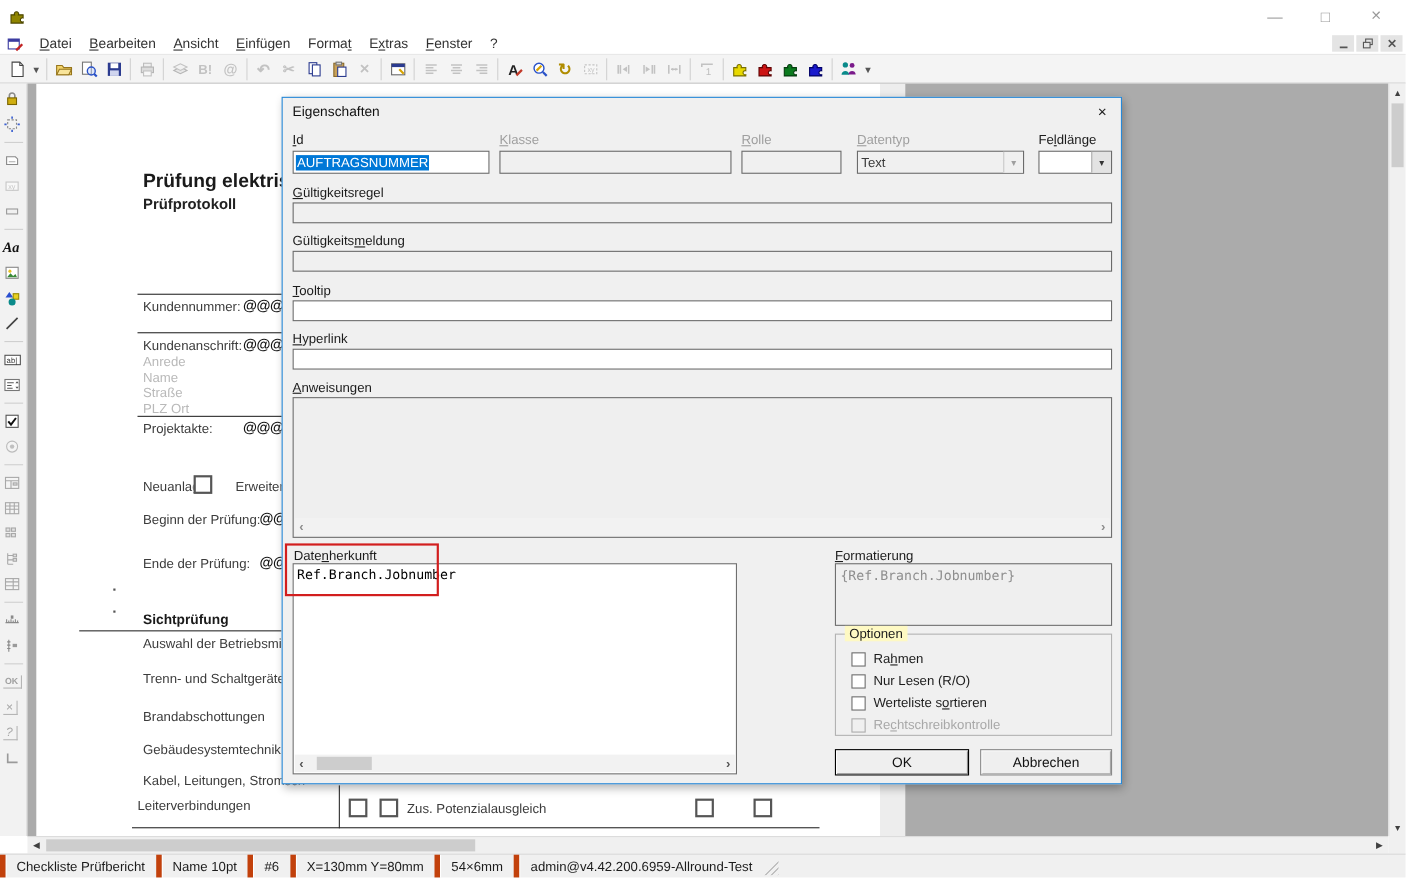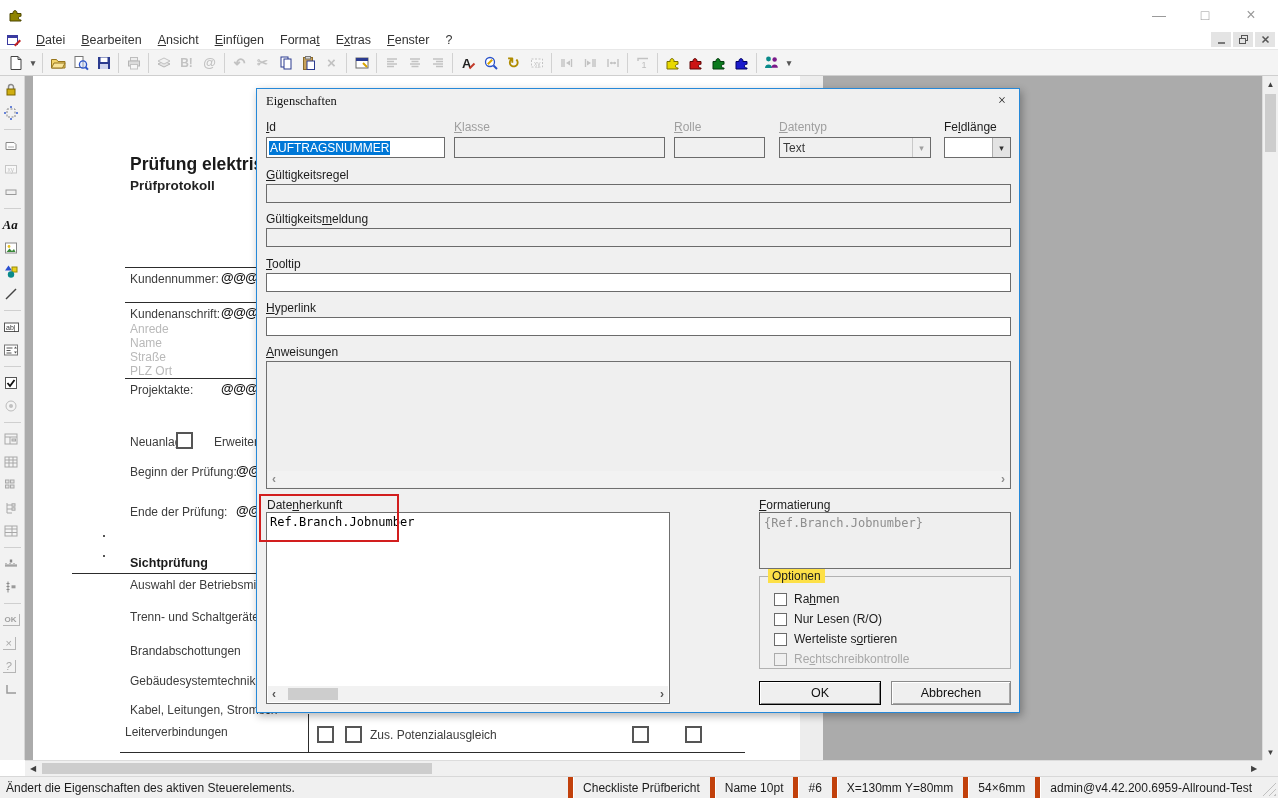--- a/index.html
+++ b/index.html
@@ -46,39 +46,39 @@
   .sthumb{position:absolute;background:#cdcdcd;}
   
   #statusbar{position:absolute;left:0;top:776px;width:1278px;height:22px;background:#f0f0f0;border-top:1px solid #d8d8d8;display:flex;align-items:stretch;font-size:12px;color:#1c1c1c;box-sizing:border-box;}
   #statusbar .msg{flex:1;display:flex;align-items:center;padding-left:6px;white-space:nowrap;overflow:hidden;}
   #statusbar .cell{display:flex;align-items:center;padding:0 10px;border-left:5px solid #c2410c;box-shadow:inset 1px 0 0 #fff;white-space:nowrap;}
   #grip{width:14px;background:
     repeating-linear-gradient(135deg,transparent 0 3px,#c0c0c0 3px 4px);
     clip-path:polygon(100% 0,100% 100%,0 100%);margin:4px 2px 2px 0;}
   
   #dialog{position:absolute;left:231px;top:12px;width:764px;height:625px;background:#f0f0f0;border:1px solid #2688d8;box-sizing:border-box;box-shadow:2px 3px 8px rgba(0,0,0,.3);font-size:12px;color:#1c1c1c;}
-  #dlg-title{position:absolute;left:0;top:0;width:100%;height:24px;font-family:Liberation Serif, serif;}
+  #dlg-title{position:absolute;left:0;top:0;width:100%;height:24px;}
   #dlg-title .t{position:absolute;left:9px;top:5px;font-size:12.5px;color:#111;}
   #dlg-close{position:absolute;right:2px;top:1px;width:30px;height:22px;display:flex;align-items:center;justify-content:center;color:#222;font-size:14px;}
   .dlg-label{position:absolute;white-space:nowrap;color:#1c1c1c;}
   .dlg-label.dis{color:#9f9f9f;}
   .dlg-label u{text-decoration:underline;}
   .tb{position:absolute;background:#fff;border:1px solid #6b6b6b;box-sizing:border-box;overflow:hidden;display:flex;align-items:center;padding:0 2px;}
   .tb.dis{background:#f0f0f0;}
   .sel{background:#0078d7;color:#fff;padding:0 1px;font-size:12px;}
   .combo{position:absolute;border:1px solid #6b6b6b;box-sizing:border-box;background:#fff;display:flex;}
   .combo .combo-val{flex:1;display:flex;align-items:center;padding-left:3px;color:#3a3a3a;}
   .combo .combo-btn{width:17px;background:#e3e3e3;border-left:1px solid #adadad;display:flex;align-items:center;justify-content:center;color:#333;font-size:9px;}
   .combo.dis{background:#f0f0f0;}
   .combo.dis .combo-btn{background:#f0f0f0;border-left-color:#c9c9c9;color:#9f9f9f;}
   .bigbox{position:absolute;background:#efefef;border:1px solid #6f6f6f;box-sizing:border-box;}
   .inhscroll{position:absolute;left:1px;right:1px;bottom:1px;height:16px;background:#f2f2f2;display:flex;align-items:center;justify-content:space-between;padding:0 4px;color:#8d8d8d;font-size:12px;font-weight:bold;}
   .mono{font-family:"DejaVu Sans Mono",monospace;font-size:12px;}
   .fieldset{position:absolute;border:1px solid #b2b2b2;box-sizing:border-box;}
-  .fieldset .legend{position:absolute;left:8px;top:-8px;background:#fde047;padding:0 4px;}
+  .fieldset .legend{position:absolute;left:8px;top:-8px;background:#fef9c3;padding:0 4px;}
   .optrow{position:absolute;display:flex;align-items:center;gap:7px;white-space:nowrap;}
   .cb{width:13px;height:13px;background:#fff;border:1px solid #6b6b6b;box-sizing:border-box;flex:none;}
   .cb.dis{background:#f0f0f0;border-color:#ababab;}
   .optrow.dis{color:#a8a8a8;}
   .wbtn{position:absolute;background:#efefef;border:1px solid #8a8a8a;box-shadow:inset 1px 1px 0 #fff,inset -1px -1px 0 #a6a6a6;display:flex;align-items:center;justify-content:center;font-size:12.5px;color:#111;box-sizing:border-box;}
   .wbtn.default{border:1px solid #000;box-shadow:inset 1px 1px 0 #fff,inset -1px -1px 0 #8a8a8a;}
   #redbox{position:absolute;left:2px;top:405px;width:136px;height:44px;border:2px solid #d21e1e;z-index:5;pointer-events:none;}
   u{text-decoration:underline;}
 </style>
 </head>
@@ -616,21 +616,20 @@
     <span class="sarrow" style="left:0;bottom:0;width:15px;height:16px">▼</span>
   </div>
   <div id="hscroll">
     <span class="sarrow" style="left:0;top:0;width:16px;height:15px">◀</span>
     <span class="sthumb" style="left:17px;top:2px;width:390px;height:11px"></span>
     <span class="sarrow" style="right:0;top:0;width:16px;height:15px">▶</span>
   </div>
   <div id="scrollcorner"></div>
 
   <div id="statusbar">
-    <div class="msg">Ändert die Eigenschaften des aktiven Steuerelements.</div>
     <div class="cell">Checkliste Prüfbericht</div>
     <div class="cell">Name 10pt</div>
     <div class="cell">#6</div>
     <div class="cell">X=130mm Y=80mm</div>
     <div class="cell">54×6mm</div>
     <div class="cell">admin@v4.42.200.6959-Allround-Test</div>
     <div id="grip"></div>
   </div>
 
 </div>

